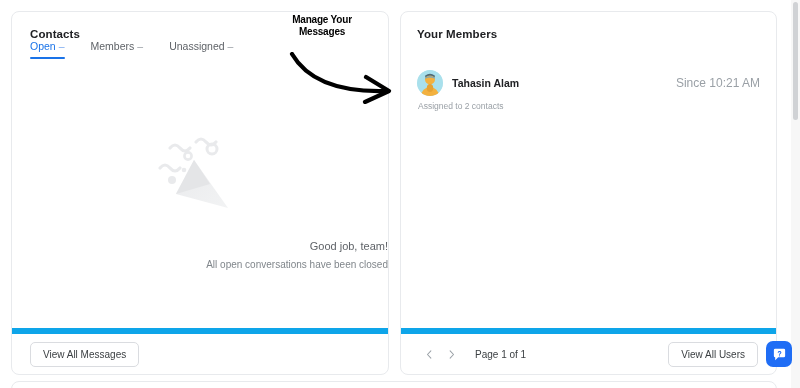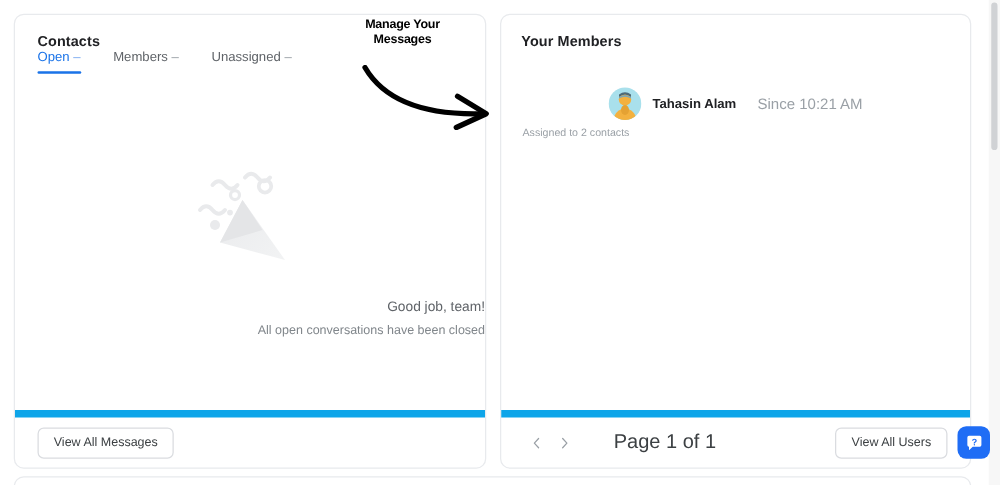--- a/index.html
+++ b/index.html
@@ -119,21 +119,21 @@
   }
   .select-pill .ph { font-size: 9px; color: #c3c7cc; }
   .chev { width: 9px; height: 9px; color: #9aa0a6; }
 
   .member-row {
     position: absolute;
     left: 0; right: 0;
     top: 58px;
     padding: 0 16px;
   }
-  .member-main { display: flex; align-items: center; justify-content: center; gap: 17px; }
+  .member-main { display: flex; align-items: center; justify-content: space-between; gap: 17px; }
   .member-left { display: flex; align-items: center; gap: 9px; }
   .avatar {
     width: 26px; height: 26px;
     border-radius: 50%;
     overflow: hidden;
     flex: none;
     background: #bfe6ee;
     position: relative;
   }
   .member-name { font-size: 10.5px; font-weight: bold; color: #202124; }
@@ -146,21 +146,21 @@
   }
 
   .pager { display: flex; align-items: center; gap: 2px; }
   .pg-arrow {
     width: 20px; height: 20px;
     display: flex; align-items: center; justify-content: center;
     color: #9aa0a6;
     cursor: pointer;
     background: none; border: none;
   }
-  .pg-label { font-size: 16px; color: #3c4043; margin-left: 28px; text-align: center; }
+  .pg-label { font-size: 10px; color: #3c4043; margin-left: 12px; text-align: center; }
   .foot-spacer { flex: 1; }
 
   
   .annot {
     position: absolute;
     left: 258px; top: 14px;
     width: 128px;
     text-align: center;
     font-size: 10px;
     font-weight: bold;

